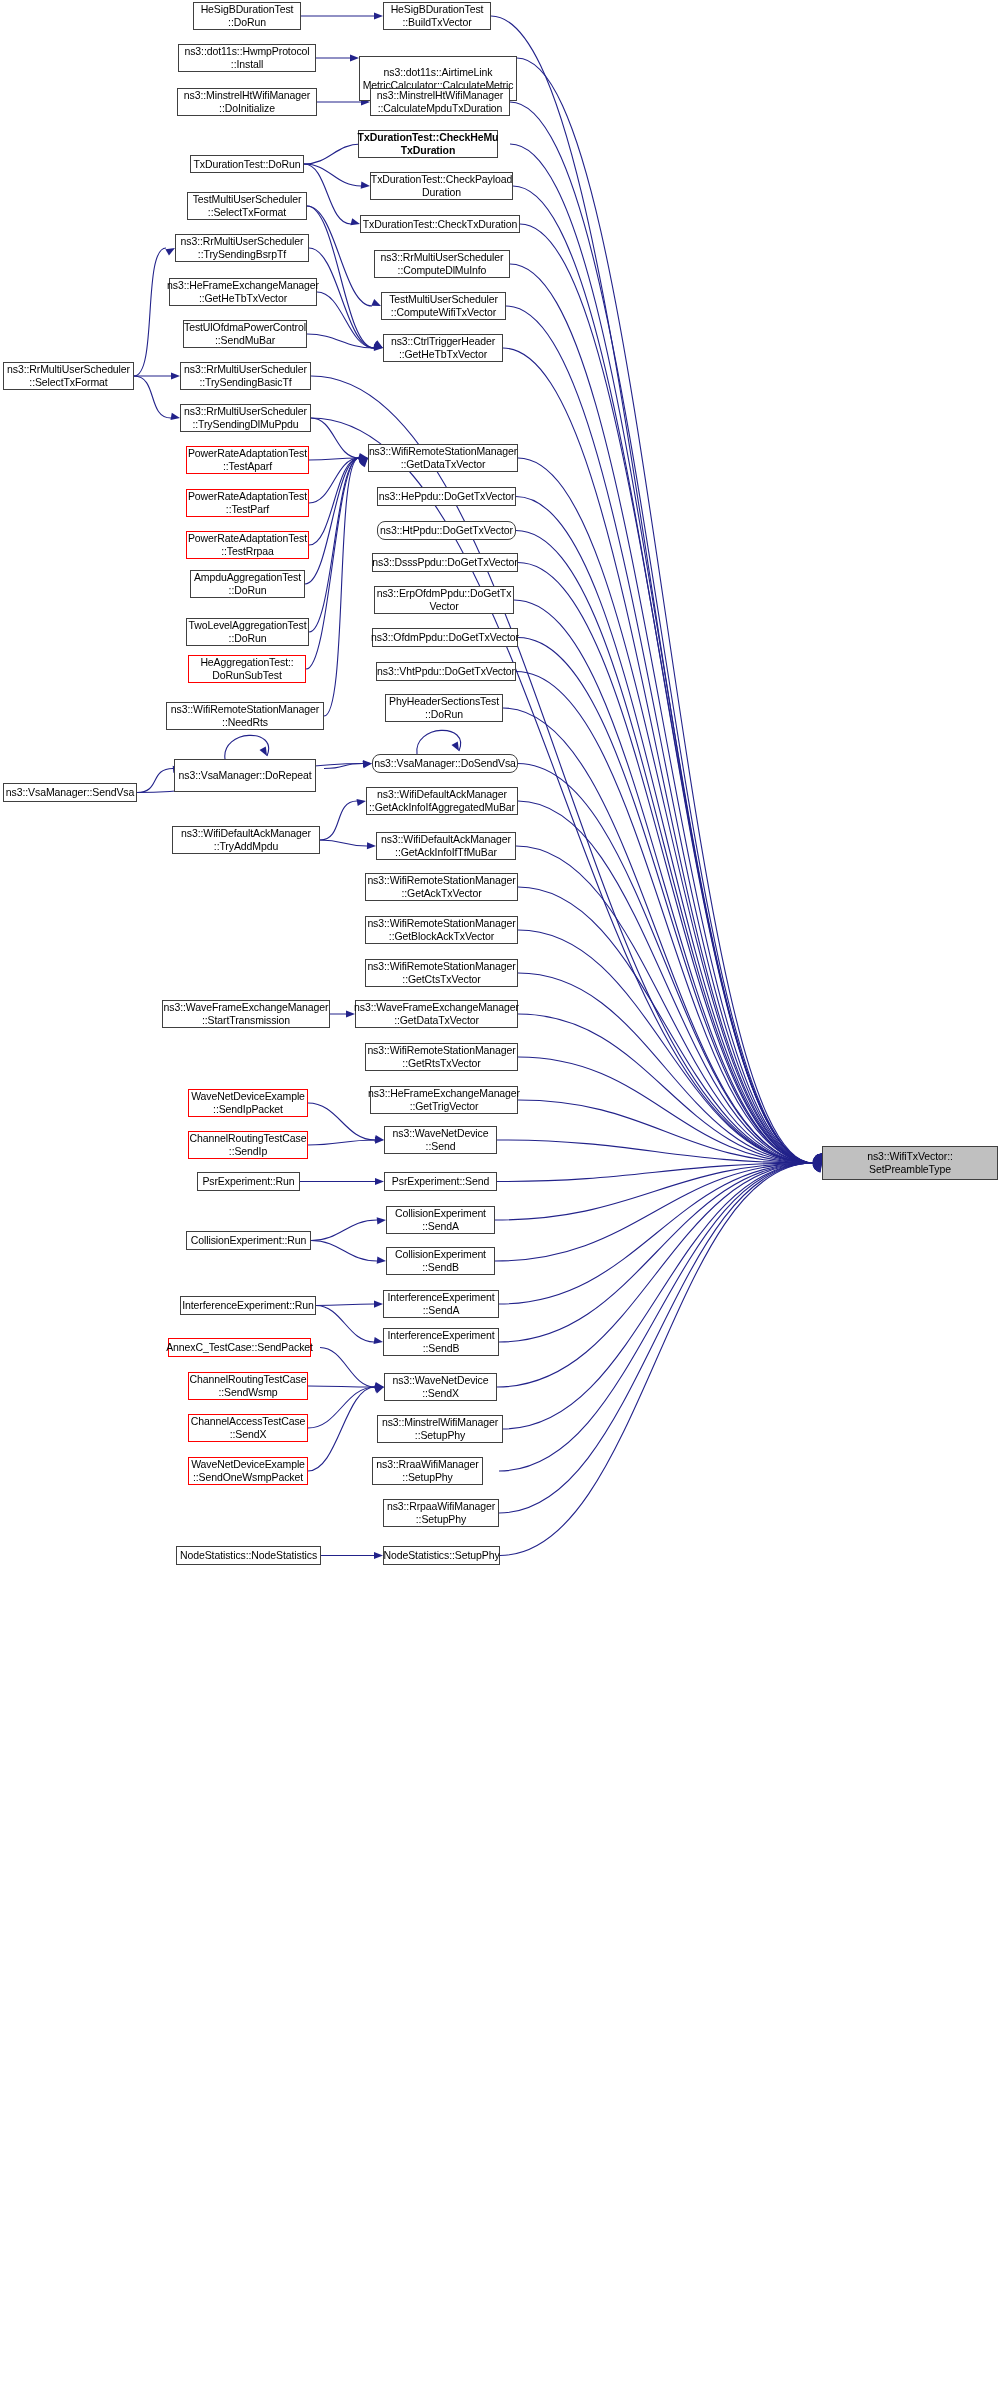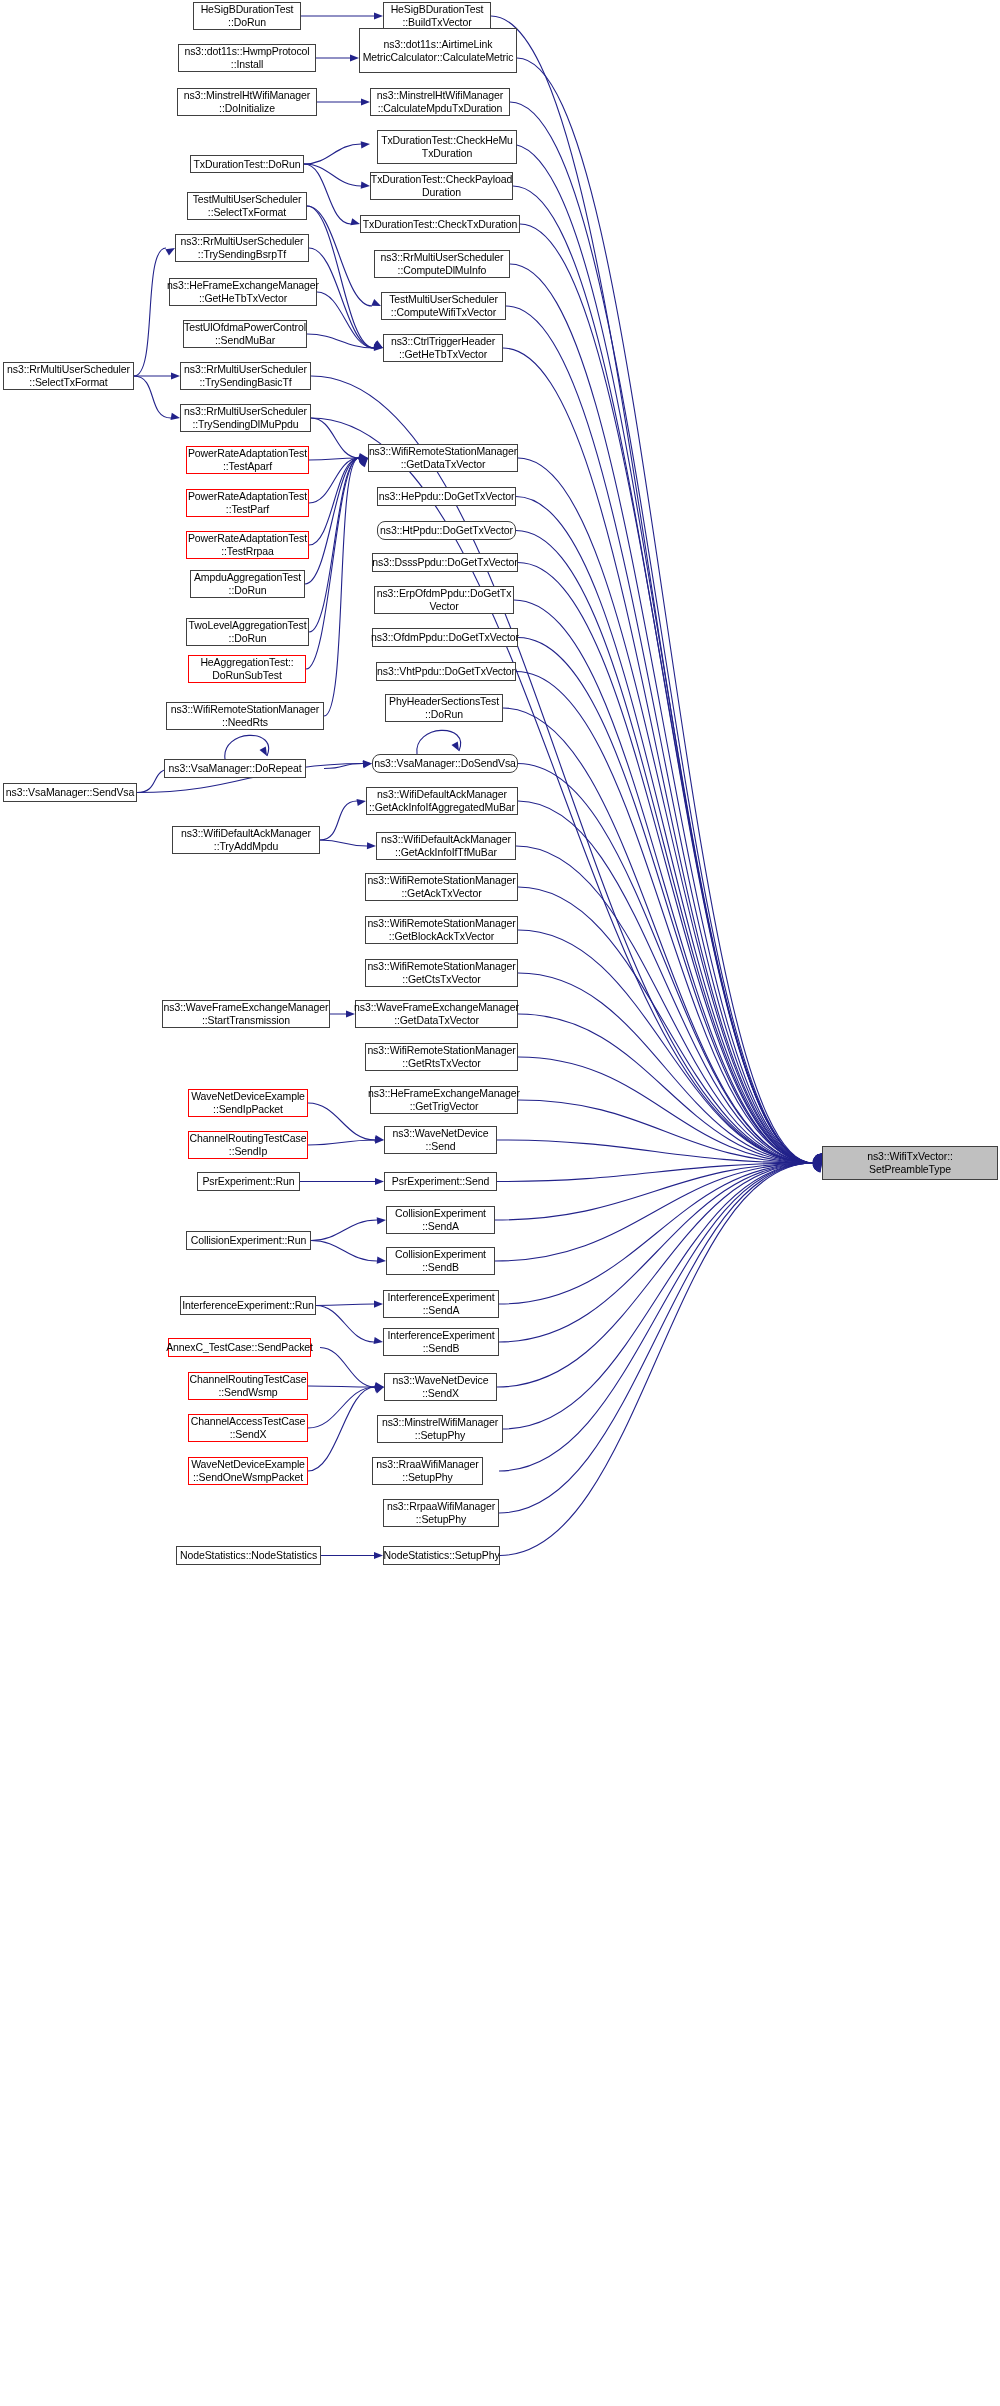--- a/index.html
+++ b/index.html
@@ -183,27 +183,27 @@
       <polygon points="822,1163 820.1614241895342,1172.5173336071177 814.1049391668229,1168.6238789496604"></polygon>
       <path d="M 500 1555.5 C 640.85 1555.5, 672.15 1163, 813 1163"></path>
       <polygon points="822,1163 820.6472660435544,1172.5984431468378 814.400818068203,1169.017676791541"></polygon>
     </svg>
 <div class="node" style="left: 193px; top: 2px; width: 108px; height: 28px;">HeSigBDurationTest
 ::DoRun</div>
     <div class="node" style="left: 383px; top: 2px; width: 108px; height: 28px;">HeSigBDurationTest
 ::BuildTxVector</div>
     <div class="node" style="left: 178px; top: 44px; width: 138px; height: 28px;">ns3::dot11s::HwmpProtocol
 ::Install</div>
-    <div class="node" style="left: 359px; top: 28px; width: 158px; height: 45px;">ns3::dot11s::AirtimeLink
+    <div class="node" style="left: 359px; top: 56px; width: 158px; height: 45px;">ns3::dot11s::AirtimeLink
 MetricCalculator::CalculateMetric</div>
     <div class="node" style="left: 177px; top: 88px; width: 140px; height: 28px;">ns3::MinstrelHtWifiManager
 ::DoInitialize</div>
     <div class="node" style="left: 370px; top: 88px; width: 140px; height: 28px;">ns3::MinstrelHtWifiManager
 ::CalculateMpduTxDuration</div>
-    <div class="node" style="left: 377px; top: 130px; width: 140px; height: 34px;">TxDurationTest::CheckHeMu
+    <div class="node" style="left: 358px; top: 130px; width: 140px; height: 28px; font-weight: bold;">TxDurationTest::CheckHeMu
 TxDuration</div>
     <div class="node" style="left: 190px; top: 155px; width: 114px; height: 18px;">TxDurationTest::DoRun</div>
     <div class="node" style="left: 370px; top: 172px; width: 143px; height: 28px;">TxDurationTest::CheckPayload
 Duration</div>
     <div class="node" style="left: 187px; top: 192px; width: 120px; height: 28px;">TestMultiUserScheduler
 ::SelectTxFormat</div>
     <div class="node" style="left: 360px; top: 215px; width: 160px; height: 18px;">TxDurationTest::CheckTxDuration</div>
     <div class="node" style="left: 175px; top: 234px; width: 134px; height: 28px;">ns3::RrMultiUserScheduler
 ::TrySendingBsrpTf</div>
     <div class="node" style="left: 374px; top: 250px; width: 136px; height: 28px;">ns3::RrMultiUserScheduler
@@ -240,21 +240,21 @@
     <div class="node" style="left: 186px; top: 618px; width: 123px; height: 28px;">TwoLevelAggregationTest
 ::DoRun</div>
     <div class="node" style="left: 372px; top: 628px; width: 146px; height: 19px;">ns3::OfdmPpdu::DoGetTxVector</div>
     <div class="node red" style="left: 188px; top: 655px; width: 118px; height: 28px;">HeAggregationTest::
 DoRunSubTest</div>
     <div class="node" style="left: 376px; top: 662px; width: 140px; height: 19px;">ns3::VhtPpdu::DoGetTxVector</div>
     <div class="node" style="left: 166px; top: 702px; width: 158px; height: 28px;">ns3::WifiRemoteStationManager
 ::NeedRts</div>
     <div class="node" style="left: 385px; top: 694px; width: 118px; height: 28px;">PhyHeaderSectionsTest
 ::DoRun</div>
-    <div class="node" style="left: 164px; top: 759px; width: 142px; height: 19px;">ns3::VsaManager::DoRepeat</div>
+    <div class="node" style="left: 174px; top: 759px; width: 142px; height: 33px;">ns3::VsaManager::DoRepeat</div>
     <div class="node" style="left: 372px; top: 754px; width: 146px; height: 19px; border-radius: 8px;">ns3::VsaManager::DoSendVsa</div>
     <div class="node" style="left: 3px; top: 783px; width: 134px; height: 19px; text-align: center;">ns3::VsaManager::SendVsa</div>
     <div class="node" style="left: 366px; top: 787px; width: 152px; height: 28px;">ns3::WifiDefaultAckManager
 ::GetAckInfoIfAggregatedMuBar</div>
     <div class="node" style="left: 172px; top: 826px; width: 148px; height: 28px;">ns3::WifiDefaultAckManager
 ::TryAddMpdu</div>
     <div class="node" style="left: 376px; top: 832px; width: 140px; height: 28px;">ns3::WifiDefaultAckManager
 ::GetAckInfoIfTfMuBar</div>
     <div class="node" style="left: 365px; top: 873px; width: 153px; height: 28px;">ns3::WifiRemoteStationManager
 ::GetAckTxVector</div>

